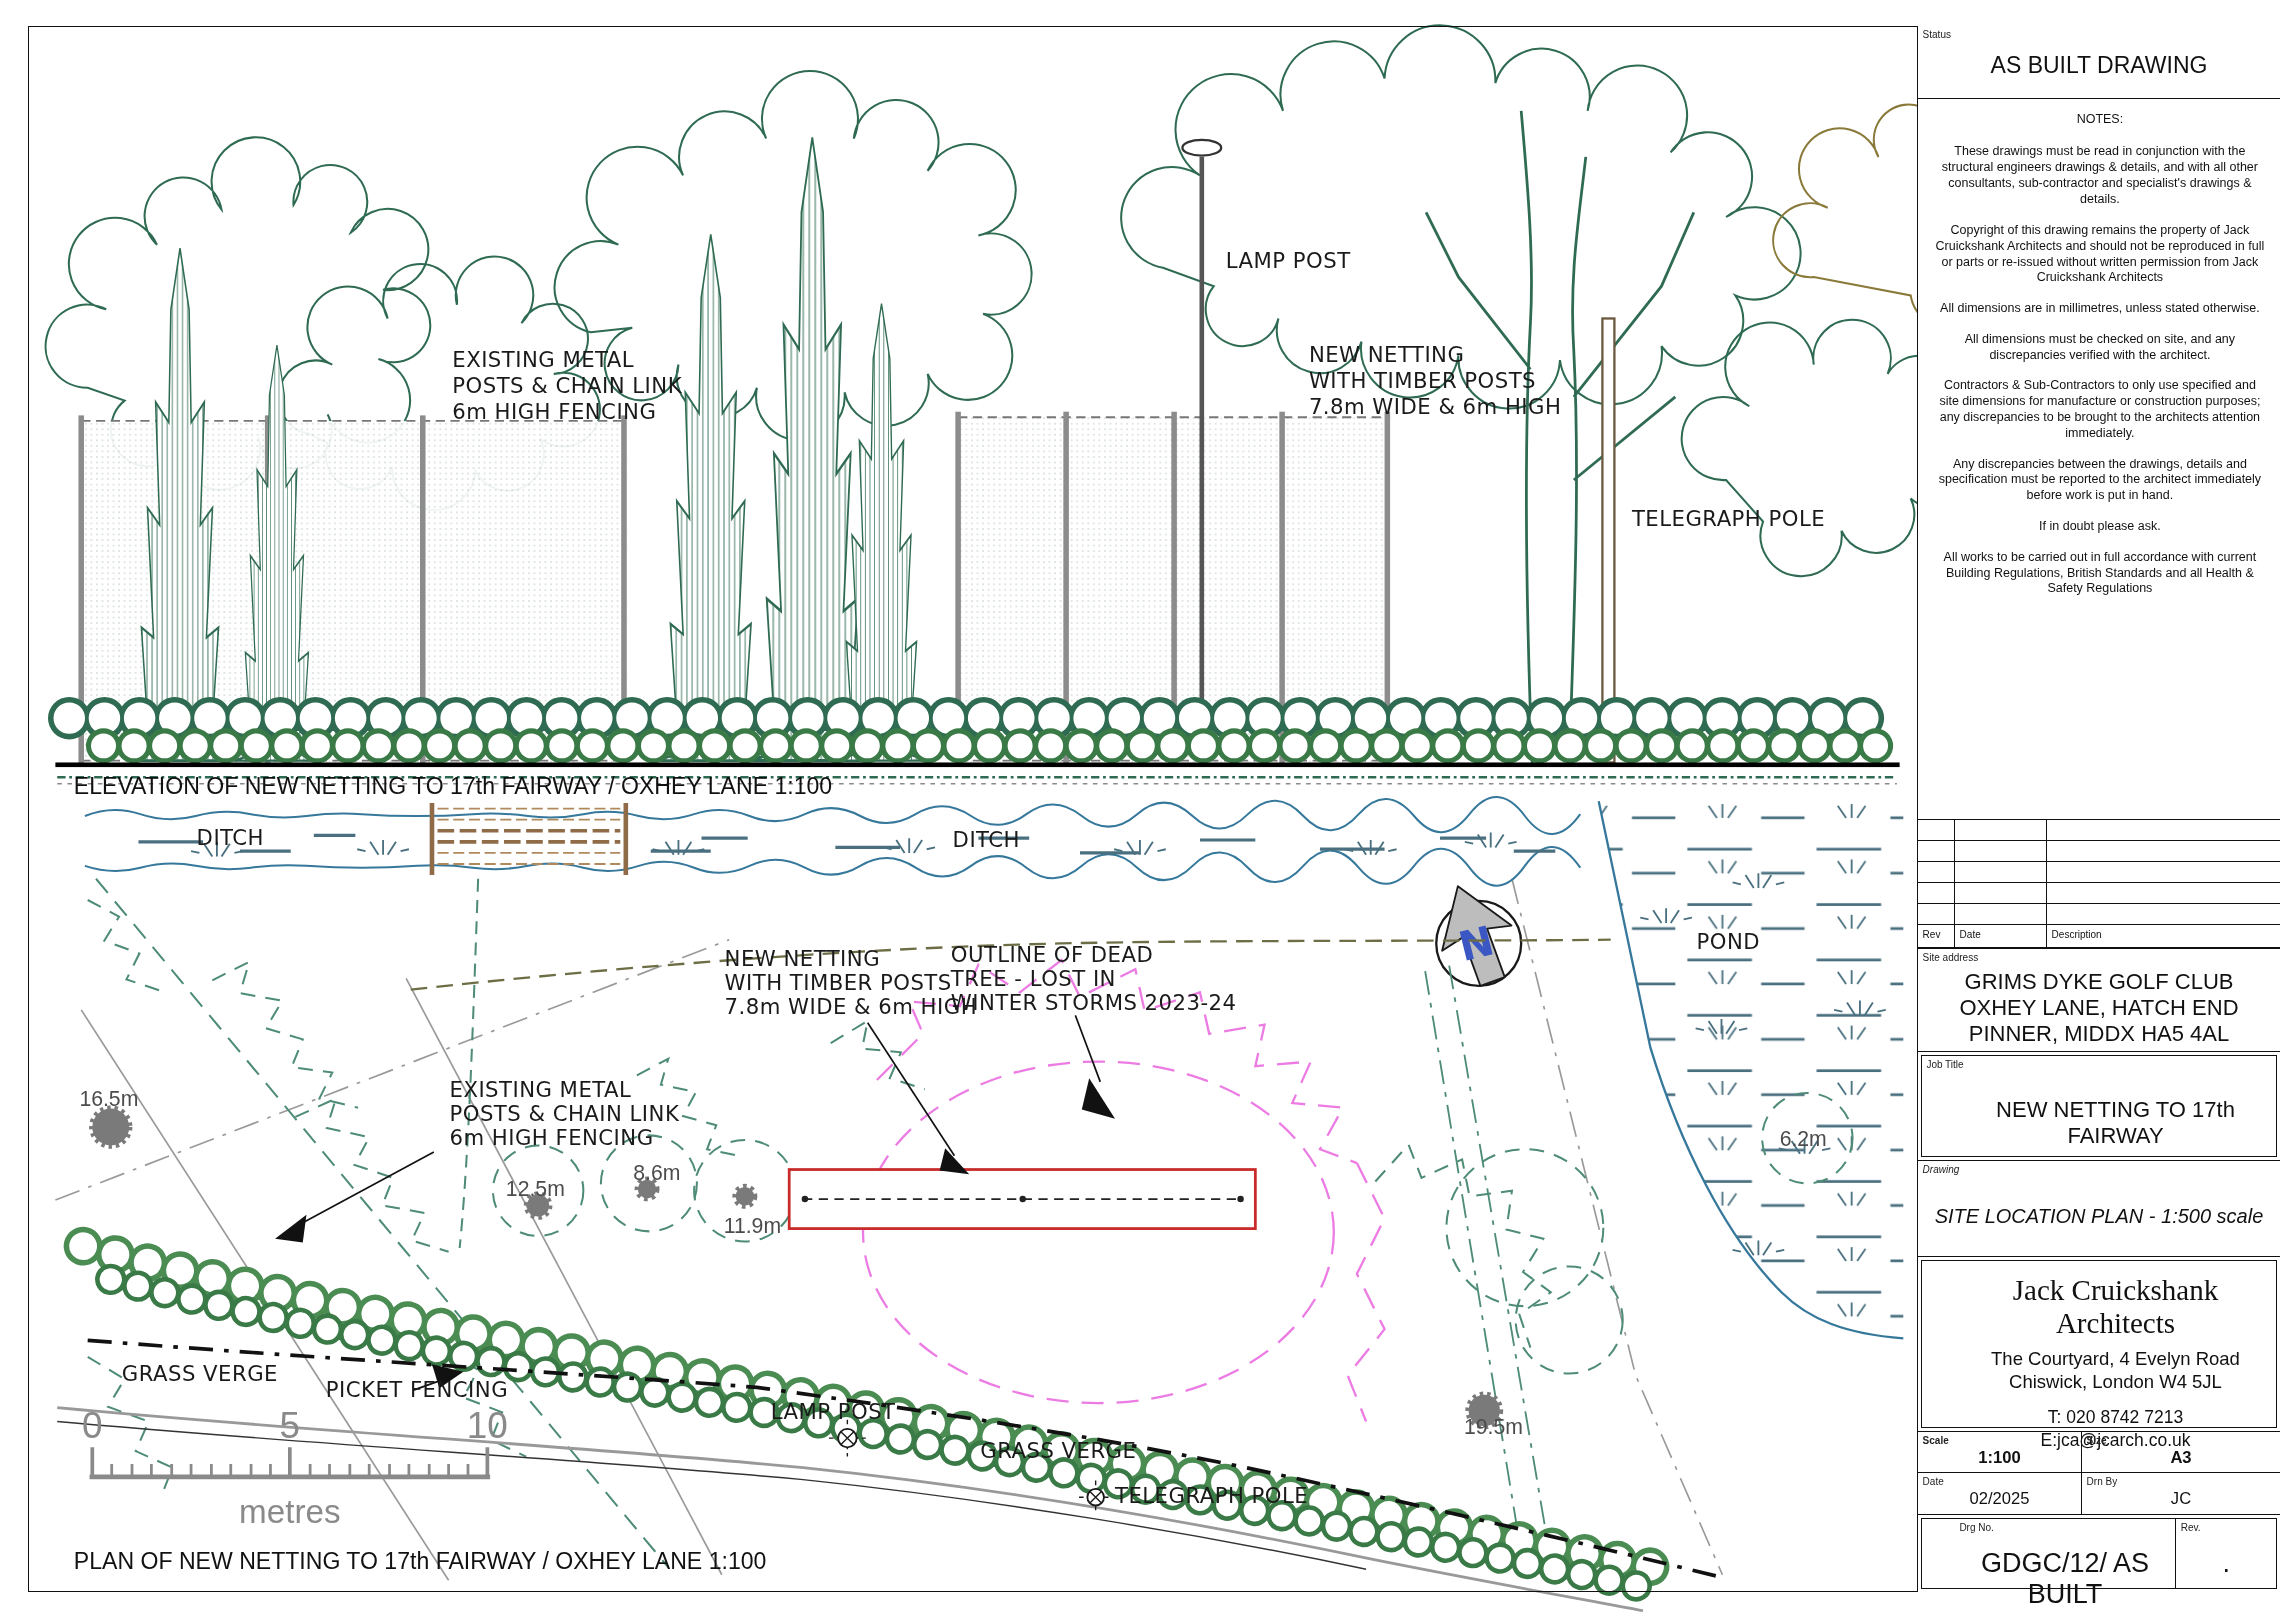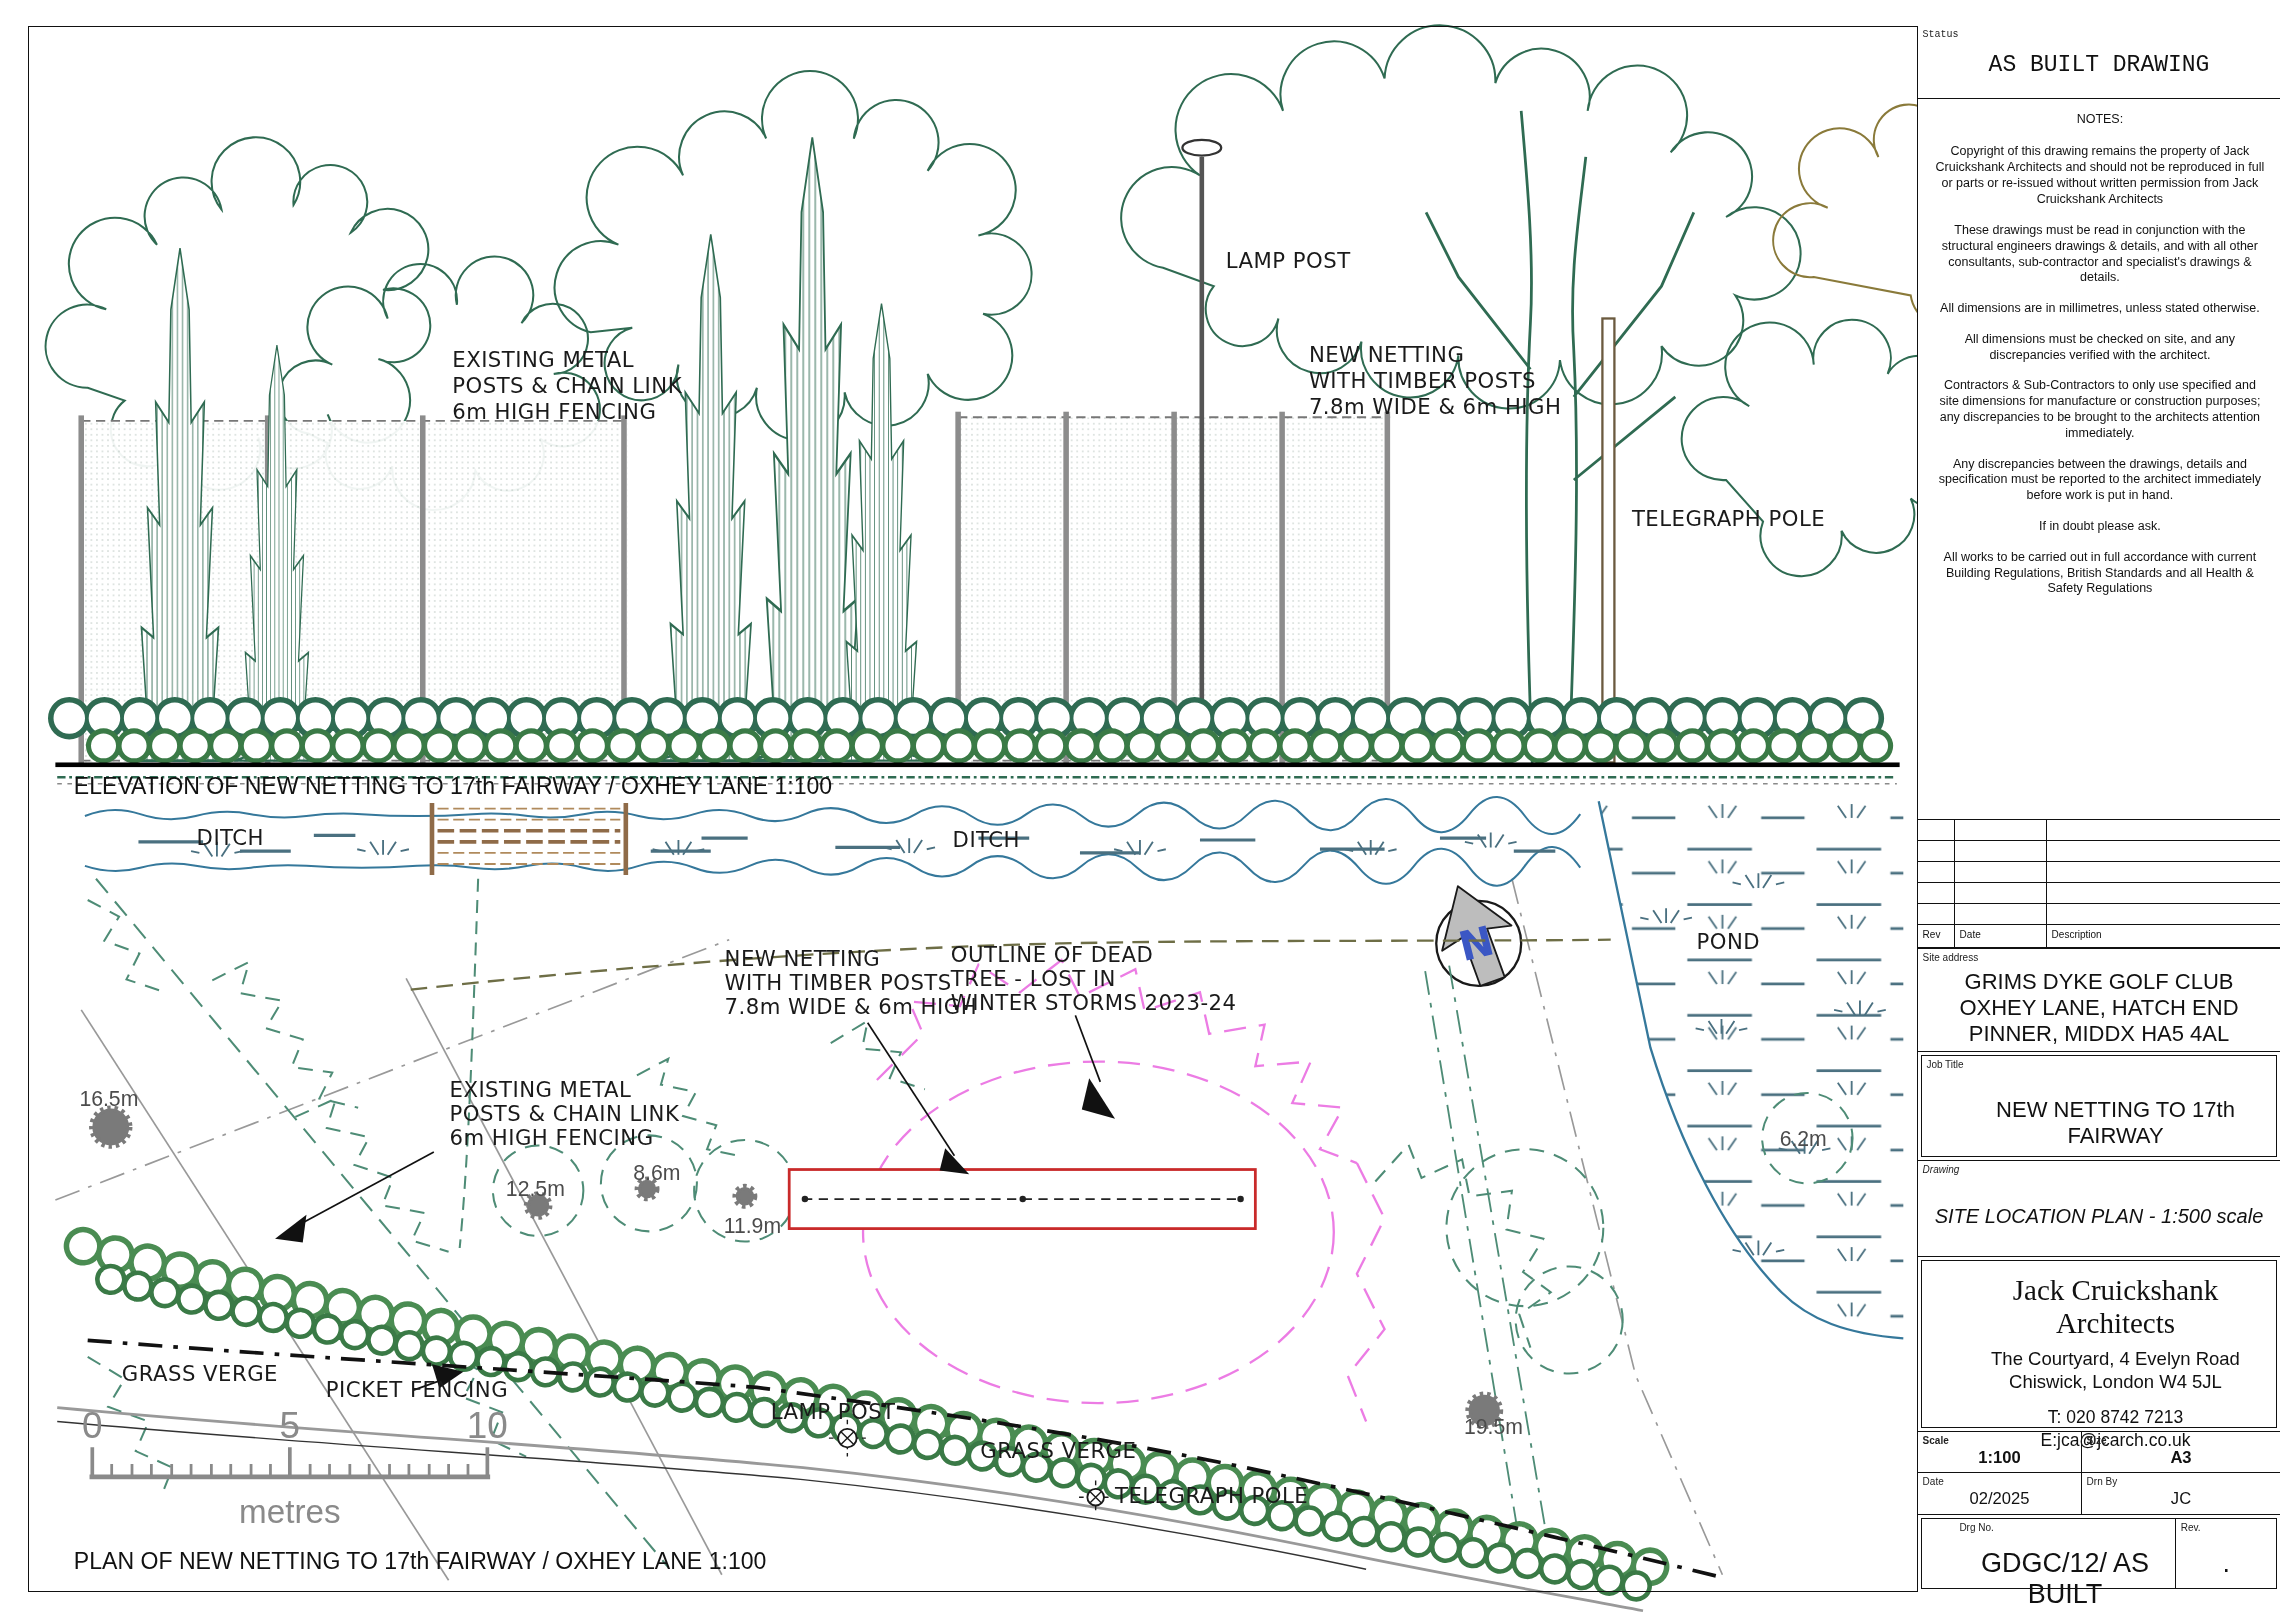--- a/index.html
+++ b/index.html
@@ -16,21 +16,21 @@
   .scaleNum{font:40px "Liberation Sans",sans-serif;fill:#8a8a8a;}
   .metres{font:36px "Liberation Sans",sans-serif;fill:#8a8a8a;}
   .north{font:bold 44px "DejaVu Sans",sans-serif;fill:#3b57c4;}
 
   
   .titleblock{position:absolute;left:1917px;top:26px;width:363px;height:1566px;
         background:#fff;border-left:1.8px solid #111;box-sizing:border-box;
         display:flex;flex-direction:column;}
   .tb-sec{box-sizing:border-box;position:relative;}
   .lbl{font-size:10px;color:#222;position:absolute;top:2.8px;left:4.6px;}
-  .status{height:72px;font-family:Liberation Mono, monospace;}
+  .status{height:72px;}
   .status-val{text-align:center;font-size:23px;padding-top:26px;}
   .notes{flex:1;border-top:1.8px solid #111;padding:13px 13px 0 14.8px;font-size:12.5px;line-height:1.27;text-align:center;}
   .notes p{margin:0 0 14.8px 0;}
   .notes .nh{margin-bottom:16.6px;}
   .revtable{border-top:1.8px solid #111;display:grid;grid-template-columns:37px 92px 1fr;}
   .revtable .cell{border-bottom:1.4px solid #111;border-right:1.4px solid #111;height:21px;
         font-size:10px;padding:3.7px 0 0 4.6px;box-sizing:border-box;}
   .revtable .cell.last{border-right:none;}
   .revtable .hcell{height:23px;}
   .site{height:103px;border-top:1.8px solid #111;text-align:center;}
@@ -332,22 +332,22 @@
 
 <div class="titleblock">
 
   <div class="tb-sec status">
     <span class="lbl">Status</span>
     <div class="status-val">AS BUILT DRAWING</div>
   </div>
 
   <div class="tb-sec notes">
     <p class="nh">NOTES:</p>
+    <p>These drawings must be read in conjunction with the structural engineers drawings &amp; details, and with all other consultants, sub-contractor and specialist's drawings &amp; details.</p>
     <p>Copyright of this drawing remains the property of Jack Cruickshank Architects and should not be reproduced in full or parts or re-issued without written permission from Jack Cruickshank Architects</p>
-    <p>These drawings must be read in conjunction with the structural engineers drawings &amp; details, and with all other consultants, sub-contractor and specialist's drawings &amp; details.</p>
     <p>All dimensions are in millimetres, unless stated otherwise.</p>
     <p>All dimensions must be checked on site, and any discrepancies verified with the architect.</p>
     <p>Contractors &amp; Sub-Contractors to only use specified and site dimensions for manufacture or construction purposes; any discrepancies to be brought to the architects attention immediately.</p>
     <p>Any discrepancies between the drawings, details and specification must be reported to the architect immediately before work is put in hand.</p>
     <p>If in doubt please ask.</p>
     <p>All works to be carried out in full accordance with current Building Regulations, British Standards and all Health &amp; Safety Regulations</p>
   </div>
 
   <div class="tb-sec revtable">
     <div class="cell"></div>

